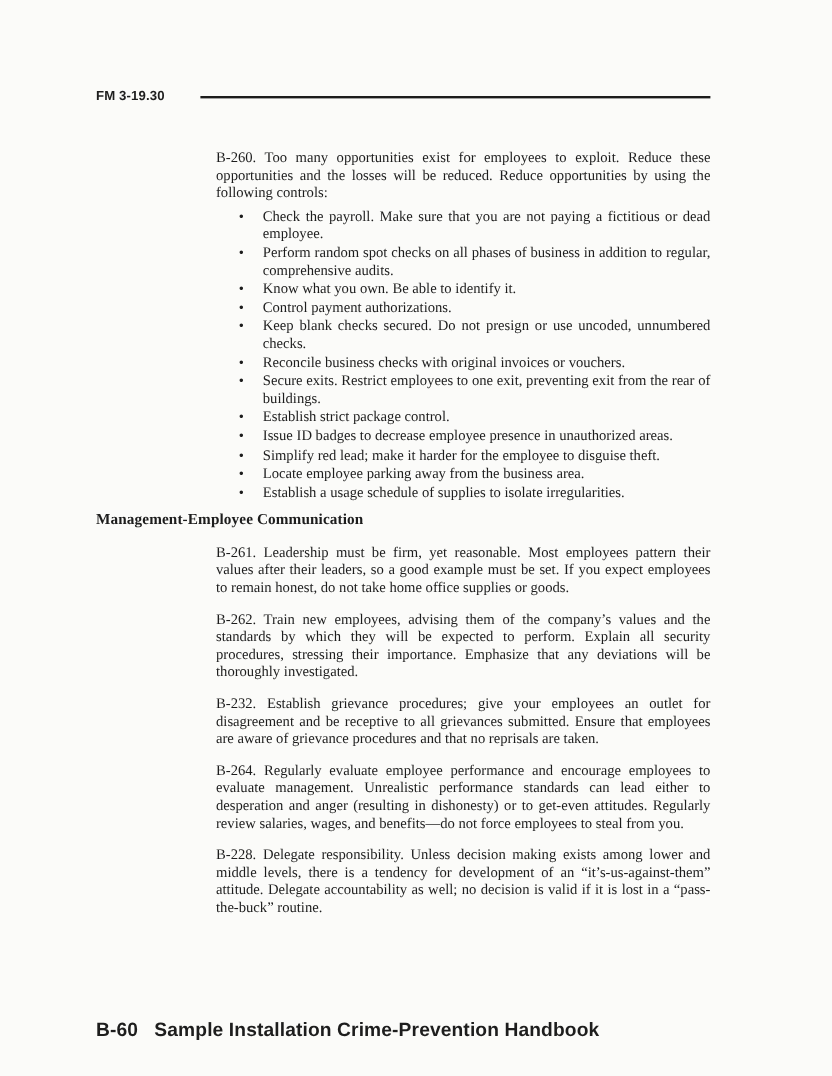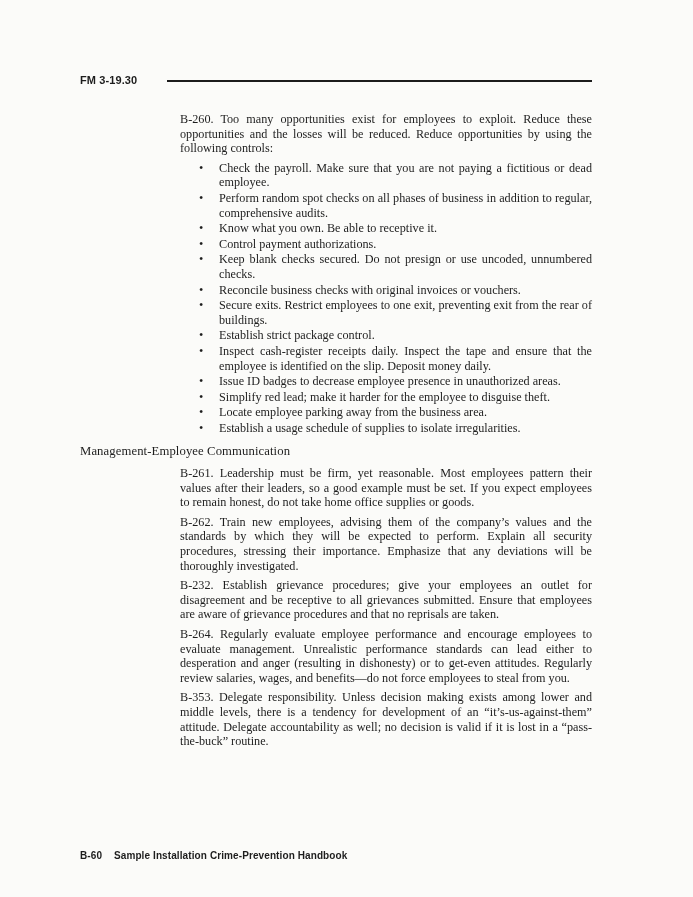--- a/index.html
+++ b/index.html
@@ -34,53 +34,53 @@
   }
 
   
   .page-body {
     position: absolute;
     top: 112px; left: 180px; width: 412px;
     font-size: 12.2px;
     line-height: 14.6px;
     text-align: justify;
   }
-  .body-para { margin: 0 0 5px 0; }
+  .body-para { margin: 12px 0 5px 0; }
 
   .control-list {
     list-style: none;
     margin: 4px 0 0 0;
     padding: 0;
   }
   .control-list li {
     position: relative;
     padding-left: 39px;
     margin-bottom: 1px;
   }
   .control-list li::before {
     content: "\2022";
     position: absolute;
     left: 19px;
     font-size: 12.2px;
   }
 
   .section-heading {
     font-size: 12.7px;
-    font-weight: normal;
+    font-weight: bold;
     text-align: left;
     margin: 9px 0 7px -100px;
     letter-spacing: 0.1px;
   }
 
   
   .page-footer {
     position: absolute;
     left: 80px; top: 850px;
     font-family: "Liberation Sans", sans-serif;
-    font-weight: bold; font-size: 10px;
+    font-weight: bold; font-size: 16px;
     letter-spacing: 0.1px;
     white-space: nowrap;
   }
   .page-footer .footer-page-number { margin-right: 9px; }
 </style>
 </head>
 <body>
 
 <div class="page">
 
@@ -88,40 +88,39 @@
     <span class="doc-code">FM 3-19.30</span>
     <span class="header-rule"></span>
   </header>
 
   <main class="page-body">
     <p class="body-para">B-260. Too many opportunities exist for employees to exploit. Reduce these opportunities and the losses will be reduced. Reduce opportunities by using the following controls:</p>
 
     <ul class="control-list">
       <li>Check the payroll. Make sure that you are not paying a fictitious or dead employee.</li>
       <li>Perform random spot checks on all phases of business in addition to regular, comprehensive audits.</li>
-      <li>Know what you own. Be able to receptive it.</li>
+      <li>Know what you own. Be able to identify it.</li>
       <li>Control payment authorizations.</li>
       <li>Keep blank checks secured. Do not presign or use uncoded, unnumbered checks.</li>
       <li>Reconcile business checks with original invoices or vouchers.</li>
       <li>Secure exits. Restrict employees to one exit, preventing exit from the rear of buildings.</li>
       <li>Establish strict package control.</li>
-      <li>Inspect cash-register receipts daily. Inspect the tape and ensure that the employee is identified on the slip. Deposit money daily.</li>
       <li>Issue ID badges to decrease employee presence in unauthorized areas.</li>
       <li>Simplify red lead; make it harder for the employee to disguise theft.</li>
       <li>Locate employee parking away from the business area.</li>
       <li>Establish a usage schedule of supplies to isolate irregularities.</li>
     </ul>
 
     <h2 class="section-heading">Management-Employee Communication</h2>
 
     <p class="body-para">B-261. Leadership must be firm, yet reasonable. Most employees pattern their values after their leaders, so a good example must be set. If you expect employees to remain honest, do not take home office supplies or goods.</p>
     <p class="body-para">B-262. Train new employees, advising them of the company’s values and the standards by which they will be expected to perform. Explain all security procedures, stressing their importance. Emphasize that any deviations will be thoroughly investigated.</p>
     <p class="body-para">B-232. Establish grievance procedures; give your employees an outlet for disagreement and be receptive to all grievances submitted. Ensure that employees are aware of grievance procedures and that no reprisals are taken.</p>
     <p class="body-para">B-264. Regularly evaluate employee performance and encourage employees to evaluate management. Unrealistic performance standards can lead either to desperation and anger (resulting in dishonesty) or to get-even attitudes. Regularly review salaries, wages, and benefits—do not force employees to steal from you.</p>
-    <p class="body-para">B-353. Delegate responsibility. Unless decision making exists among lower and middle levels, there is a tendency for development of an “it’s-us-against-them” attitude. Delegate accountability as well; no decision is valid if it is lost in a “pass-the-buck” routine.</p>
+    <p class="body-para">B-228. Delegate responsibility. Unless decision making exists among lower and middle levels, there is a tendency for development of an “it’s-us-against-them” attitude. Delegate accountability as well; no decision is valid if it is lost in a “pass-the-buck” routine.</p>
   </main>
 
   <footer class="page-footer">
     <span class="footer-page-number">B-60</span>
     <span class="footer-book-title">Sample Installation Crime-Prevention Handbook</span>
   </footer>
 
 </div>
 
 </body></html>

